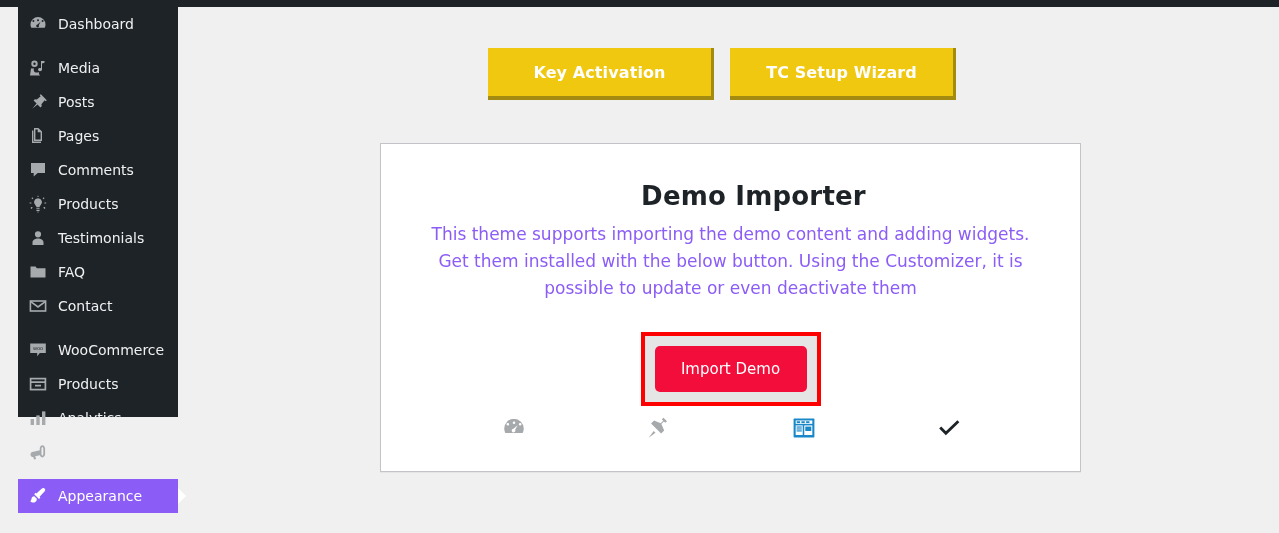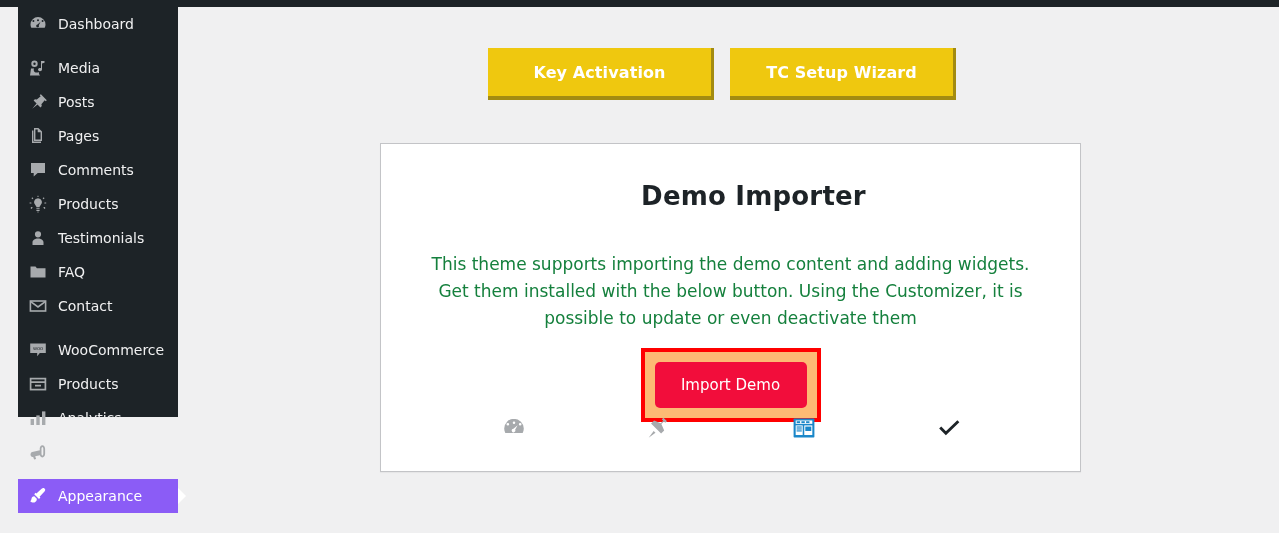--- a/index.html
+++ b/index.html
@@ -134,37 +134,37 @@
     margin-top: 37px;
     text-align: center;
     font-size: 26px;
     font-weight: bold;
     color: #1d2327;
     letter-spacing: .2px;
     padding-left: 46px;
   }
 
   .card-desc {
-    margin: 40px auto 0;
+    margin: 10px auto 0;
     width: 630px;
     text-align: center;
     font-size: 17px;
     line-height: 27px;
-    color: #15803d;
+    color: #8b5cf6;
   }
 
   
   .import-wrap {
     position: absolute;
-    top: 204px;
+    top: 188px;
     left: 50%;
     transform: translateX(-50%);
     padding: 10px;
     border: 4px solid #ff0000;
-    background: #fdba74;
+    background: #e5e5e5;
   }
 
   .import-btn {
     display: block;
     width: 152px;
     height: 46px;
     background: #f20d3b;
     border: 0;
     border-radius: 5px;
     color: #ffffff;

